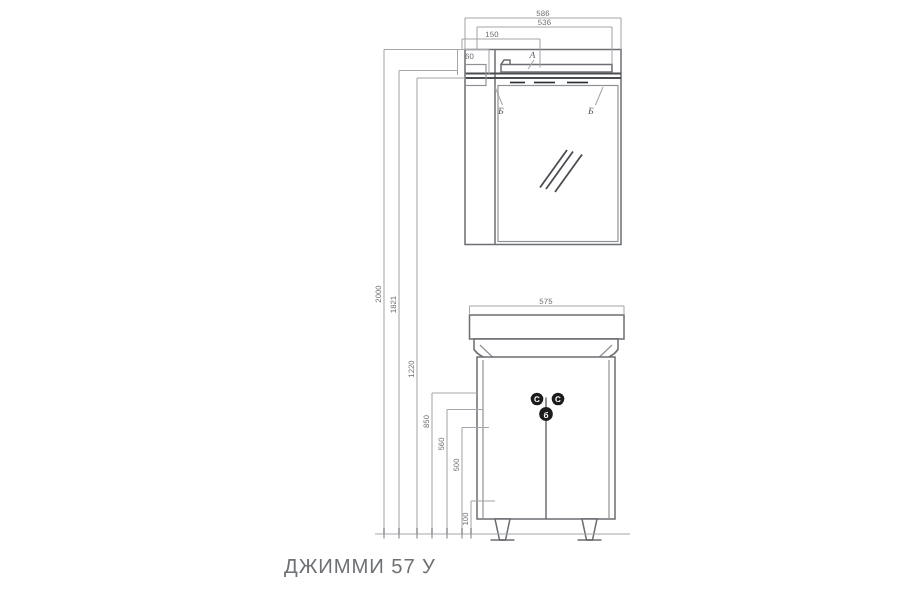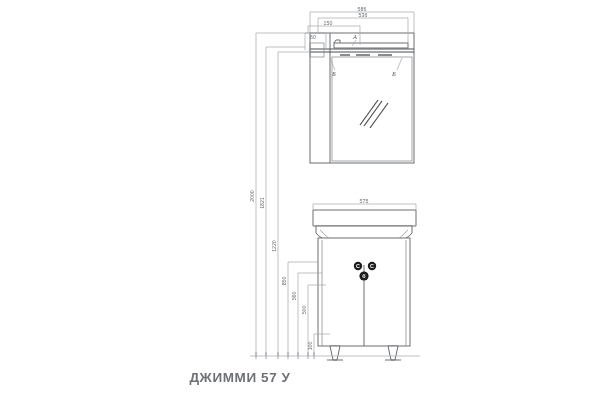--- a/index.html
+++ b/index.html
@@ -9,21 +9,21 @@
     position:relative;overflow:hidden;
   }
   #stage{position:absolute;left:0;top:0;width:600px;height:400px;}
   svg{display:block;}
 
   .title{
     position:absolute;left:0;top:370px;width:480px;
     text-align:center;
     font-family:"Liberation Sans",sans-serif;
     font-size:13.5px;letter-spacing:.6px;
-    color:#6e7175;font-weight:700;
+    color:#6e7175;font-weight:400;
     white-space:nowrap;
   }
 </style>
 </head>
 <body>
 
 <div id="stage">
 <svg width="600" height="400" viewBox="0 0 600 400" xmlns="http://www.w3.org/2000/svg">
 
   <defs>

